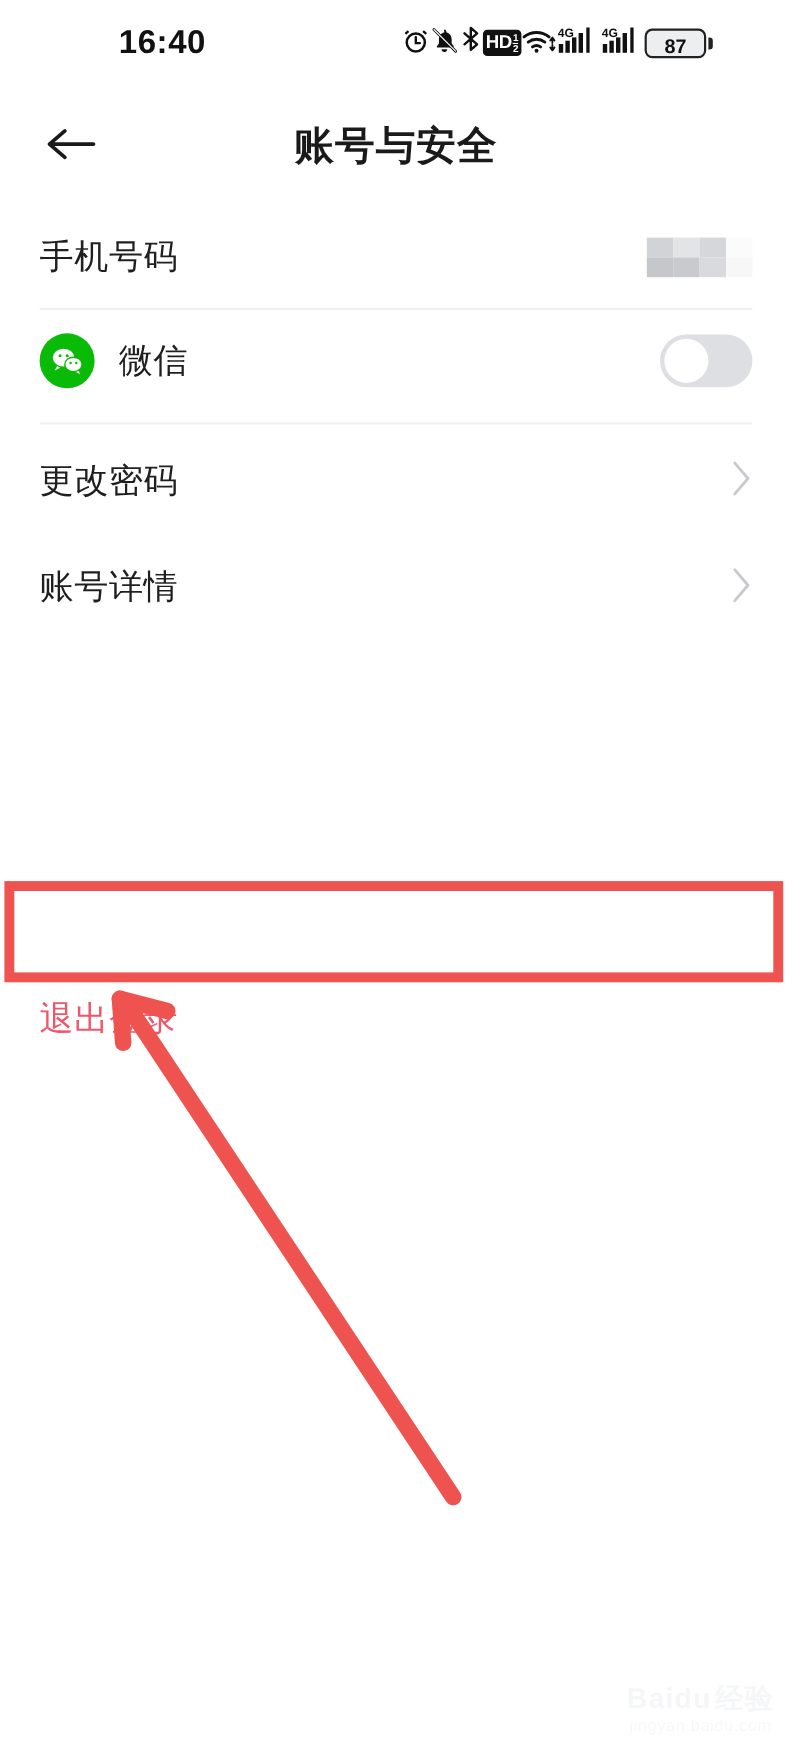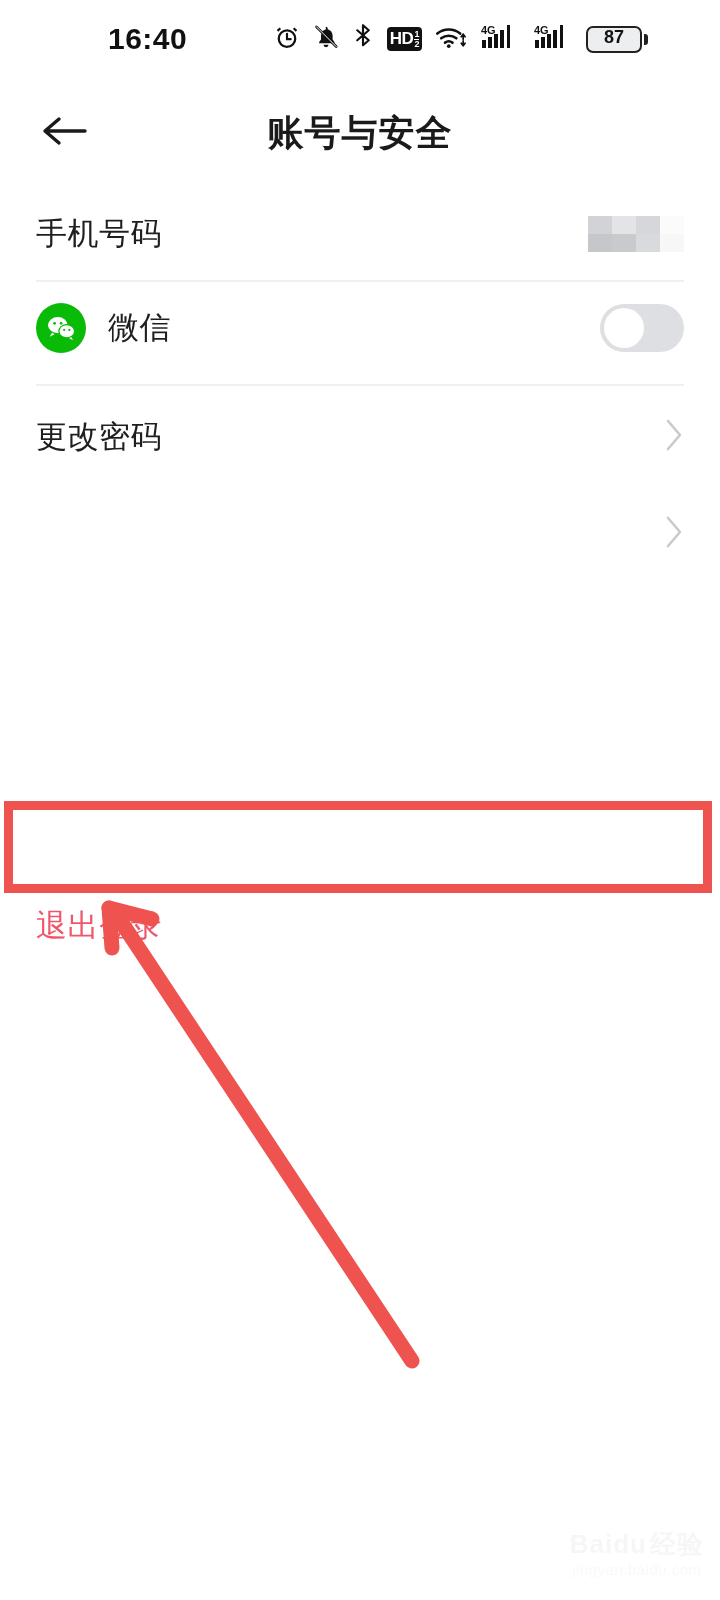--- a/index.html
+++ b/index.html
@@ -14,38 +14,38 @@
   
   .statusbar{
     position:absolute; top:0; left:0; width:720px; height:78px;
     display:flex; align-items:center; justify-content:space-between;
     padding:0 30px 0 0;
   }
   .sb-time{
     font-size:30px; font-weight:600; color:#111; letter-spacing:.5px;
     margin-left:108px; line-height:1;
   }
-  .sb-icons{ display:flex; align-items:center; gap:13px; margin-right:42px; }
+  .sb-icons{ display:flex; align-items:center; margin-right:42px; }
   .sb-ic{ display:block; }
 
   .hd-badge{
     display:inline-flex; align-items:center; justify-content:center;
     background:#111; color:#fff; border-radius:4px;
     font-size:17px; font-weight:700; height:24px; padding:0 3px; letter-spacing:-.4px;
   }
   .hd-badge .frac{ display:inline-block; font-size:9px; line-height:9px; text-align:center; margin-left:1px;}
   .hd-badge .frac i{ display:block; font-style:normal; }
   .hd-badge .frac .bar{ display:block; height:1px; background:#fff; margin:0; }
 
   .battery{
     display:inline-flex; align-items:center; gap:2px;
   }
   .bat-body{
     width:56px; height:27px; border:2.5px solid #222; border-radius:7px;
-    display:flex; align-items:flex-start; justify-content:center;
+    display:flex; align-items:flex-end; justify-content:center;
     background:#eceef0;
   }
   .bat-num{ font-size:18px; font-weight:700; color:#111; line-height:1; }
   .bat-tip{ width:4px; height:11px; background:#222; border-radius:0 3px 3px 0; }
 
   
   .appbar{
     position:absolute; top:78px; left:0; width:720px; height:110px;
   }
   .back-btn{
@@ -271,20 +271,21 @@
     <div class="row" style="height:102px;text-align:center;">
       <span class="row-label">更改密码</span>
       <span class="chev">
         <svg width="20" height="34" viewBox="0 0 20 34">
           <path d="M4 3 16 17 4 31" fill="none" stroke="#c9cacd" stroke-width="2.6" stroke-linecap="round" stroke-linejoin="round"></path>
         </svg>
       </span>
     </div>
 
     <div class="row" style="height:92px;">
+      <span class="row-label">账号详情</span>
       <span class="chev">
         <svg width="20" height="34" viewBox="0 0 20 34">
           <path d="M4 3 16 17 4 31" fill="none" stroke="#c9cacd" stroke-width="2.6" stroke-linecap="round" stroke-linejoin="round"></path>
         </svg>
       </span>
     </div>
 
   </div>
 
   <div class="logout">退出登录</div>

